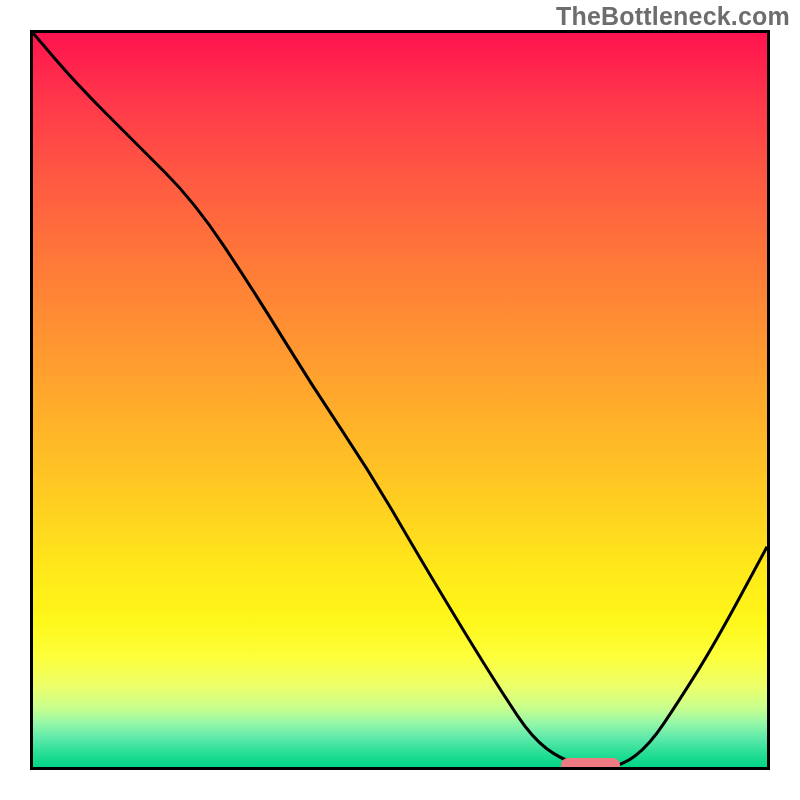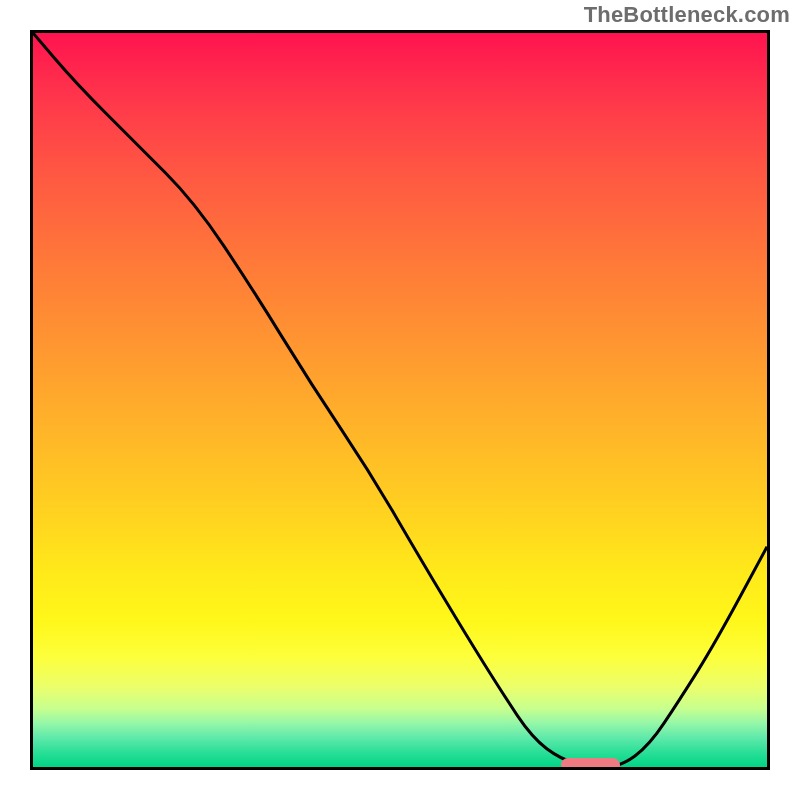--- a/index.html
+++ b/index.html
@@ -13,21 +13,21 @@
   }
   .canvas {
     position: relative;
     width: 800px;
     height: 800px;
   }
   .watermark {
     position: absolute;
     top: 2px;
     right: 10px;
-    font-size: 22px;
+    font-size: 25px;
     font-weight: 600;
     color: #6d6d6d;
     user-select: none;
     letter-spacing: 0.2px;
   }
   .plot-frame {
     position: absolute;
     left: 30px;
     top: 30px;
     width: 740px;

